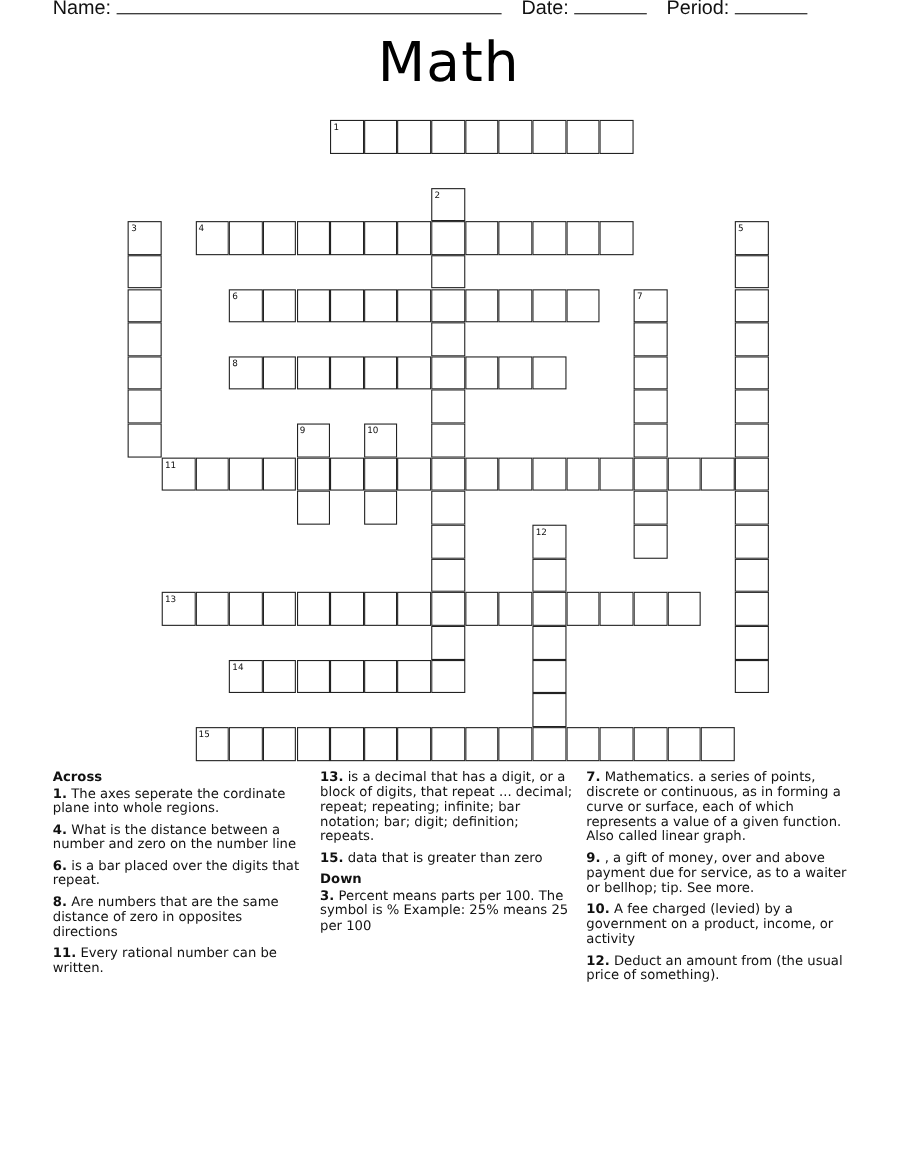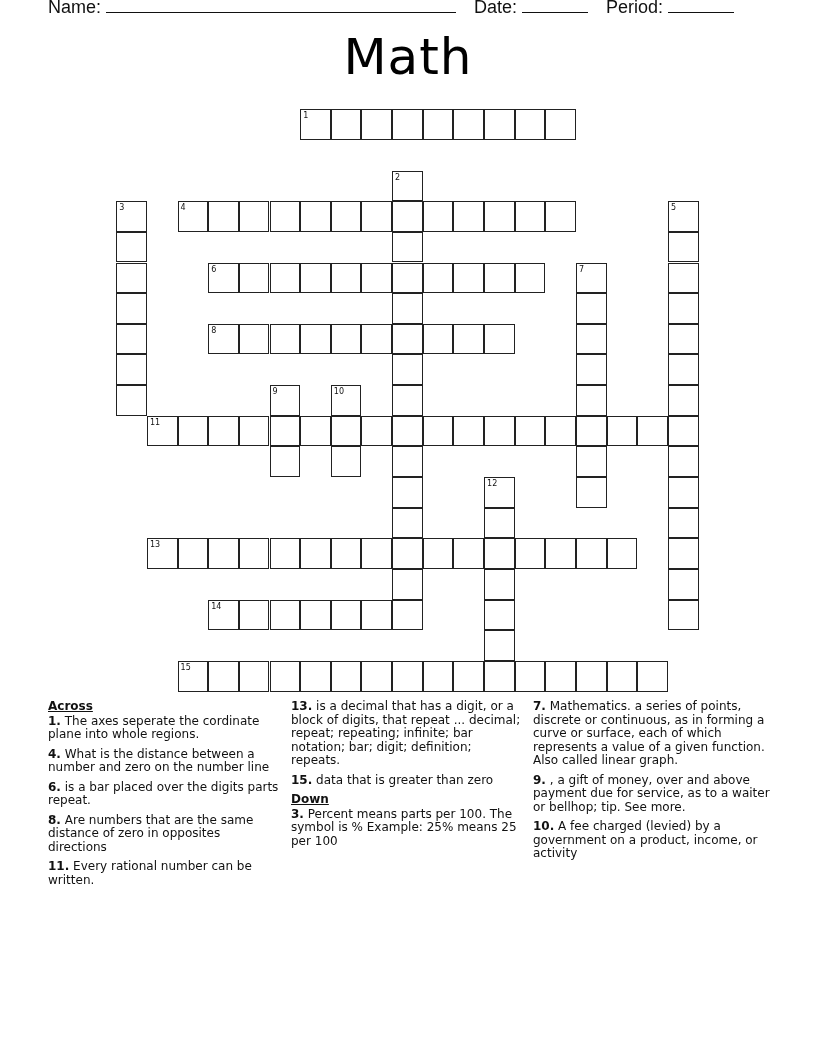--- a/index.html
+++ b/index.html
@@ -11,21 +11,21 @@
   .hdr-period { position: absolute; left: 558px; }
   .blank { display: inline-block; border-bottom: 1.3px solid #111; height: 16px; vertical-align: baseline; margin-left: 5px; }
   .title { position: absolute; top: 28px; left: 0; width: 816px; text-align: center; font-family: "DejaVu Sans", sans-serif; font-size: 50px; font-weight: normal; letter-spacing: 1px; }
   .grid { position: absolute; left: 117px; top: 110px; width: 584px; height: 584px; }
   .cell { position: absolute; width: 30.65px; height: 30.65px; box-sizing: border-box; border: 1.5px solid #222; background: #fff; margin-left: -0.75px; margin-top: -0.75px; }
   .cell .num { position: absolute; top: 1px; left: 2px; font-family: "DejaVu Sans", sans-serif; font-size: 8px; line-height: 9px; color: #111; }
   .clues { position: absolute; top: 700px; font-family: "DejaVu Sans", sans-serif; font-size: 12px; line-height: 13.5px; color: #111; }
   .clue-col-1 { left: 48px; width: 232px; }
   .clue-col-2 { left: 291px; width: 232px; }
   .clue-col-3 { left: 533px; width: 240px; }
-  .clue-head { font-weight: bold; text-decoration: underline; font-size: 12px; margin-bottom: 1px; }
+  .clue-head { font-weight: bold; font-size: 12px; margin-bottom: 1px; }
   .clue { margin-bottom: 6px; }
   .clue b { font-weight: bold; }
 </style>
 </head>
 <body>
 
 <div class="header">
   <span class="hdr-name">
     <span>Name:</span><span class="blank" style="width:350px"></span>
   </span>
@@ -214,29 +214,30 @@
     <div class="cell" style="left: 429.1px; top: 551.7px;"></div>
     <div class="cell" style="left: 459.75px; top: 551.7px;"></div>
     <div class="cell" style="left: 490.4px; top: 551.7px;"></div>
     <div class="cell" style="left: 521.05px; top: 551.7px;"></div>
   </div>
 
 <div class="clues clue-col-1">
   <div class="clue-head">Across</div>
   <div class="clue"><b>1</b><b>.</b> <span>The axes seperate the cordinate plane into whole regions.</span></div>
   <div class="clue"><b>4</b><b>.</b> <span>What is the distance between a number and zero on the number line</span></div>
-  <div class="clue"><b>6</b><b>.</b> <span>is a bar placed over the digits parts repeat.</span></div>
+  <div class="clue"><b>6</b><b>.</b> <span>is a bar placed over the digits that repeat.</span></div>
   <div class="clue"><b>8</b><b>.</b> <span>Are numbers that are the same distance of zero in opposites directions</span></div>
   <div class="clue"><b>11</b><b>.</b> <span>Every rational number can be written.</span></div>
 </div>
 
 <div class="clues clue-col-2">
   <div class="clue"><b>13</b><b>.</b> <span>is a decimal that has a digit, or a block of digits, that repeat ... decimal; repeat; repeating; infinite; bar notation; bar; digit; definition; repeats.</span></div>
   <div class="clue"><b>15</b><b>.</b> <span>data that is greater than zero</span></div>
   <div class="clue-head">Down</div>
   <div class="clue"><b>3</b><b>.</b> <span>Percent means parts per 100. The symbol is % Example: 25% means 25 per 100</span></div>
 </div>
 
 <div class="clues clue-col-3">
   <div class="clue"><b>7</b><b>.</b> <span>Mathematics. a series of points, discrete or continuous, as in forming a curve or surface, each of which represents a value of a given function. Also called linear graph.</span></div>
   <div class="clue"><b>9</b><b>.</b> <span>, a gift of money, over and above payment due for service, as to a waiter or bellhop; tip. See more.</span></div>
   <div class="clue"><b>10</b><b>.</b> <span>A fee charged (levied) by a government on a product, income, or activity</span></div>
+  <div class="clue"><b>12</b><b>.</b> <span>Deduct an amount from (the usual price of something).</span></div>
 </div>
 
 </body></html>

